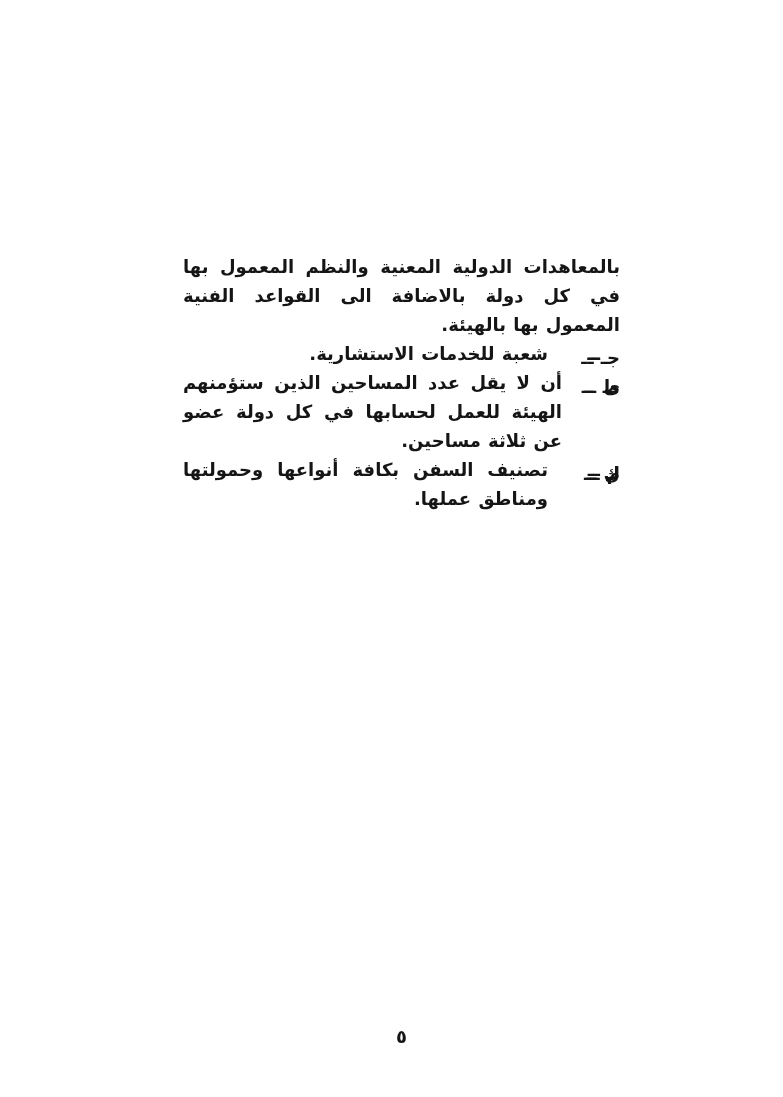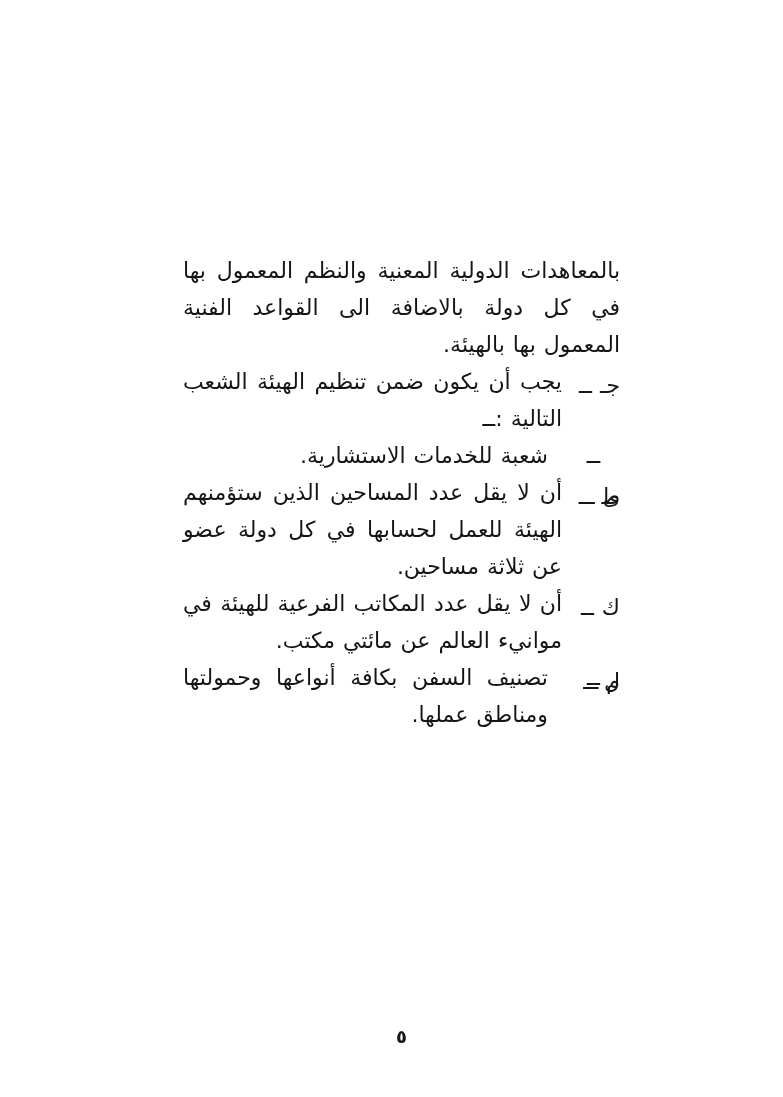--- a/index.html
+++ b/index.html
@@ -16,23 +16,23 @@
     overflow: hidden;
     font-family: "DejaVu Sans", sans-serif;
     color: #151515;
   }
   .text-block {
     position: absolute;
     top: 252px;
     right: 163px;
     width: 437px;
     direction: rtl;
-    font-size: 22px;
-    font-weight: normal;
-    line-height: 37px;
+    font-size: 18px;
+    font-weight: bold;
+    line-height: 29px;
     word-spacing: 1px;
   }
   .para, .item, .sub {
     margin: 0;
     text-align: justify;
     text-align-last: right;
   }
   .item {
     position: relative;
     padding-right: 58px;
@@ -69,21 +69,20 @@
 <body>
 
 <div class="page">
 
   <div class="text-block">
 
     <p class="para">بالمعاهدات الدولية المعنية والنظم المعمول بها في كل دولة بالاضافة الى القواعد الفنية المعمول بها بالهيئة.</p>
 
     <div class="item">
       <span class="label">جـ ــ</span>
-      <span>يجب أن يكون ضمن تنظيم الهيئة الشعب التالية :ــ</span>
     </div>
 
     <div class="sub">
       <span class="bullet">ــ</span>
     </div>
 
     <div class="sub">
       <span class="bullet">ــ</span>
     </div>
 
@@ -96,21 +95,20 @@
       <span class="label">ط ــ</span>
     </div>
 
     <div class="item">
       <span class="label">ى ــ</span>
       <span>أن لا يقل عدد المساحين الذين ستؤمنهم الهيئة للعمل لحسابها في كل دولة عضو عن ثلاثة مساحين.</span>
     </div>
 
     <div class="item">
       <span class="label">ك ــ</span>
-      <span>أن لا يقل عدد المكاتب الفرعية للهيئة في موانيء العالم عن مائتي مكتب.</span>
     </div>
 
     <div class="item">
       <span class="label">ل ــ</span>
     </div>
 
     <div class="item">
       <span class="label">م ــ</span>
     </div>
 

